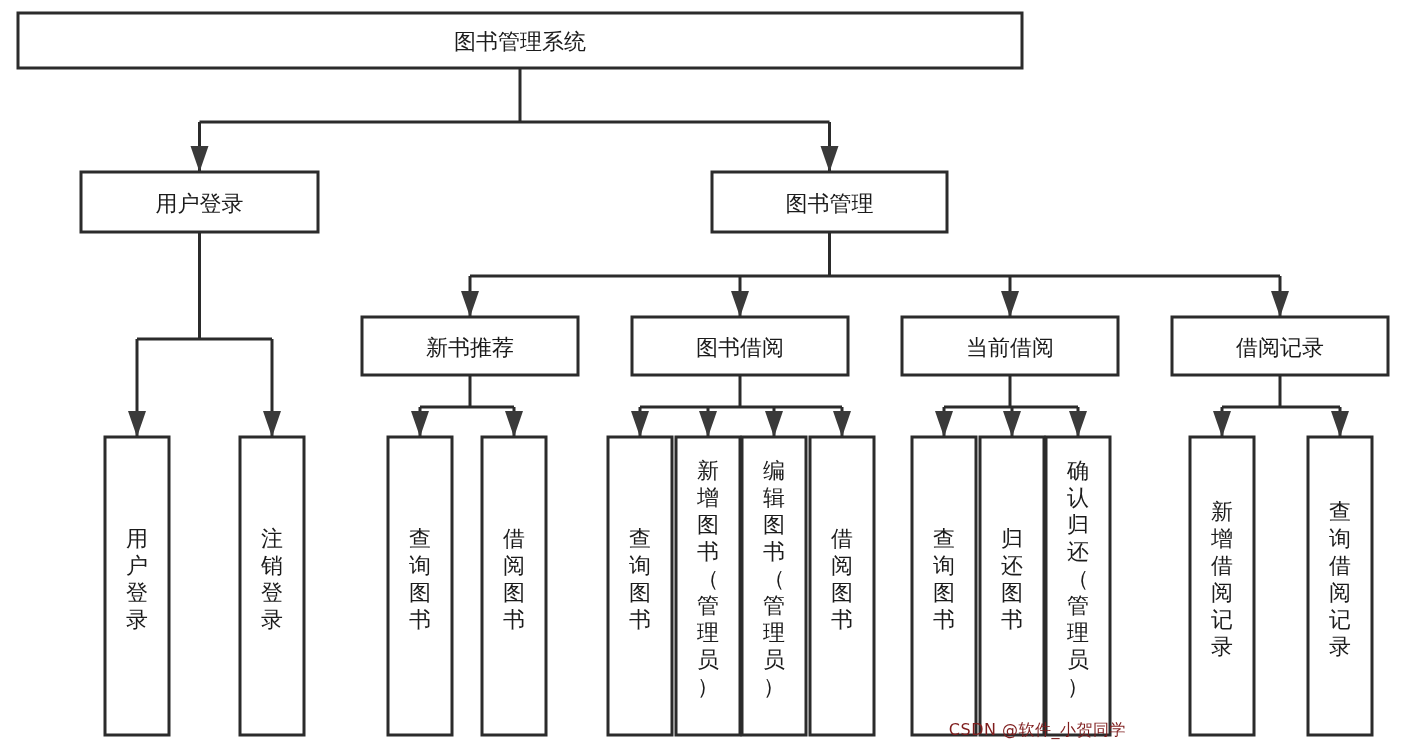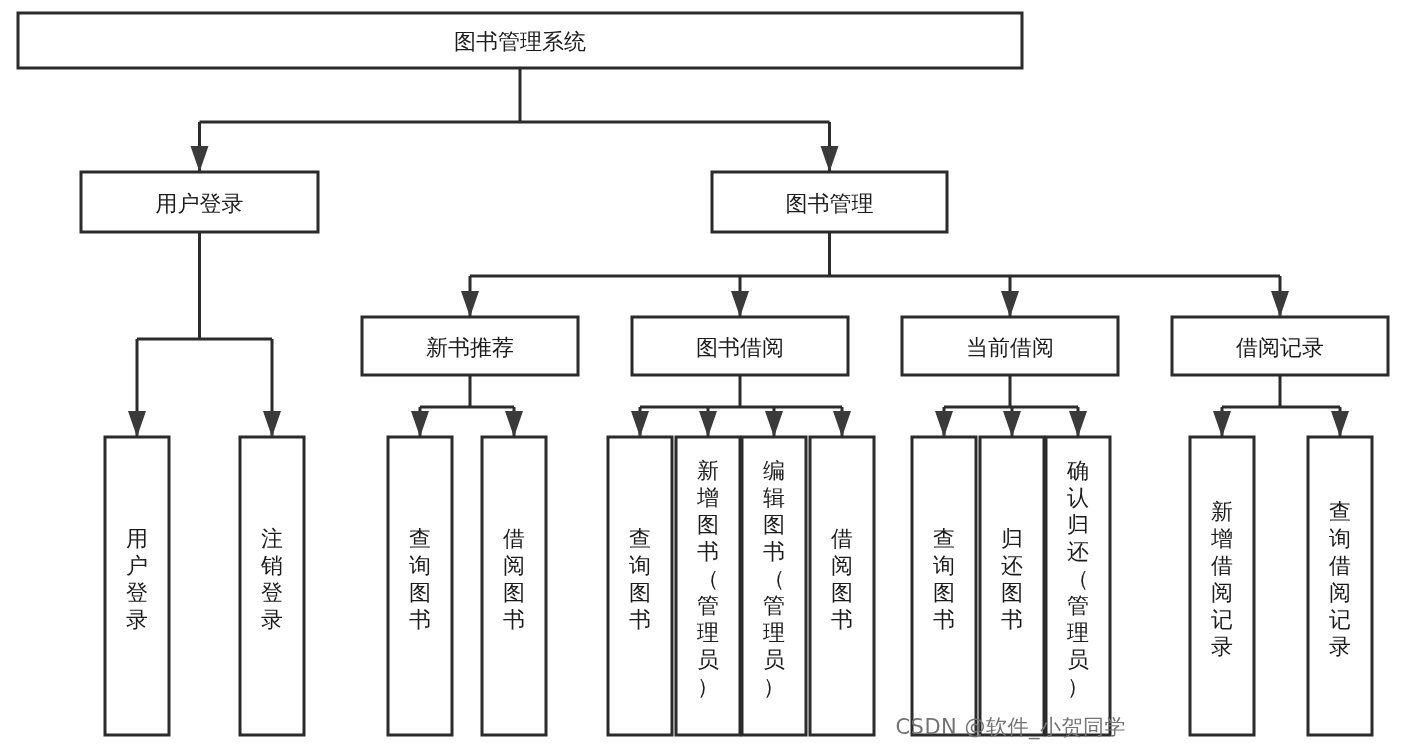--- a/index.html
+++ b/index.html
@@ -51,23 +51,23 @@
   .node-label-vertical {
     fill: #1b1b1b;
     font-family: "DejaVu Sans", "Liberation Sans", sans-serif;
     font-size: 22px;
     text-anchor: middle;
   }
   .watermark-text {
     position: absolute;
     right: 14px;
     bottom: 6px;
-    color: #737373;
-    font-family: "DejaVu Sans", "Liberation Sans", sans-serif;
-    font-size: 21px;
+    color: #7f1d1d;
+    font-family: "DejaVu Sans", "Liberation Sans", sans-serif;
+    font-size: 16px;
     letter-spacing: 0.5px;
     white-space: nowrap;
     user-select: none;
   }
 </style>
 </head>
 <body>
 
 <div id="diagram-root">
   <svg id="flow-svg" viewBox="0 0 1405 747" xmlns="http://www.w3.org/2000/svg">

